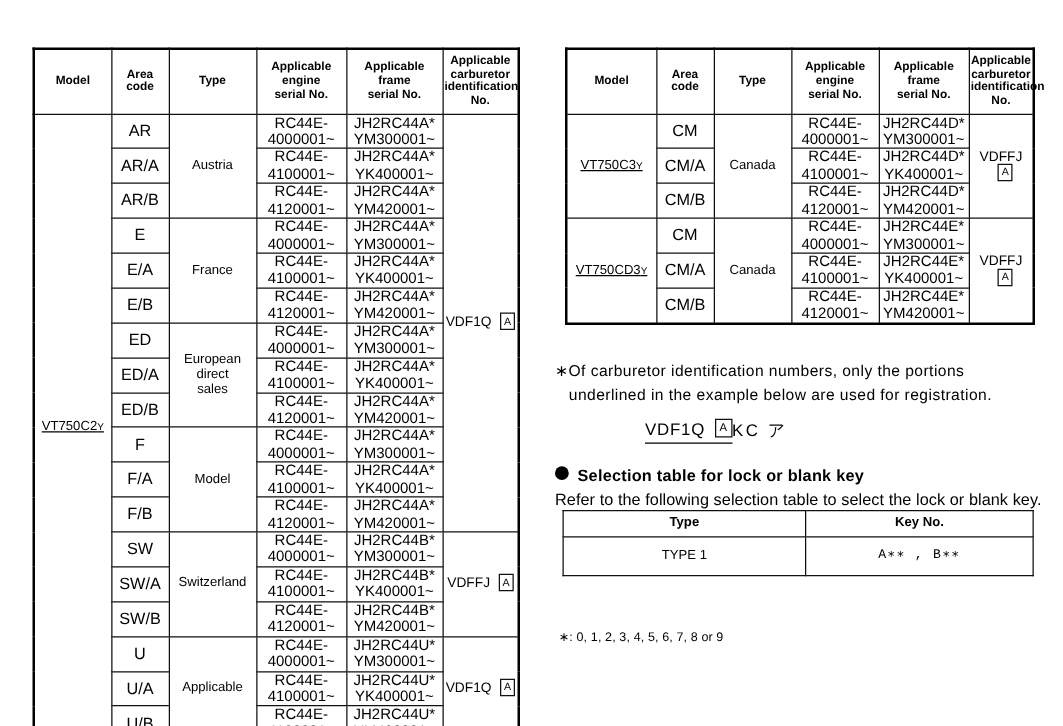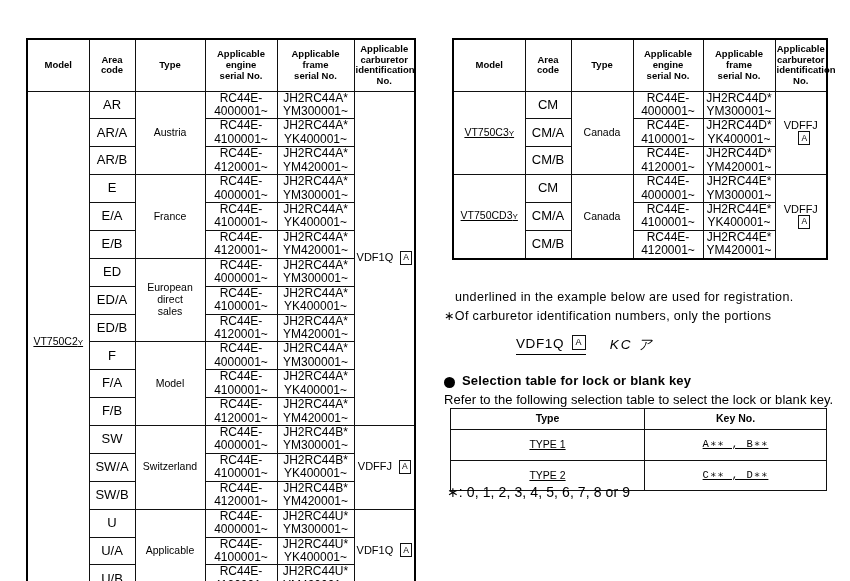--- a/index.html
+++ b/index.html
@@ -118,34 +118,33 @@
     padding-bottom: 3px;
     display: inline-flex;
     align-items: center;
   }
   .example-underlined .boxed {
     font-size: 9px;
     margin-left: 8px;
     padding: 2px 2.5px;
   }
   .example-tail {
-    margin-left: 24px;
+    margin-left: 0;
     letter-spacing: 2px;
-    font-style: italic;
   }
 
   
   .section-head {
     position: absolute;
     left: 444px;
     top: 373px;
     font-size: 13px;
     font-weight: bold;
     display: flex;
-    align-items: flex-end;
+    align-items: flex-start;
     letter-spacing: .2px;
   }
   .bullet-dot {
     width: 11px;
     height: 11px;
     border-radius: 50%;
     background: #000;
     display: inline-block;
     margin-right: 7px;
   }
@@ -165,33 +164,32 @@
     border: 1.6px solid #000;
   }
   #table-key th {
     font-size: 10.5px;
     font-weight: bold;
     padding: 4px 0;
   }
   #table-key td {
     font-size: 10.5px;
     padding: 9px 16px;
-    text-decoration: underline;
   }
   .key-no {
     font-family: "Liberation Mono", monospace;
     font-size: 10.5px;
     letter-spacing: 1px;
   }
 
   .foot-note {
     position: absolute;
     left: 447px;
-    top: 484px;
-    font-size: 14px;
+    top: 504px;
+    font-size: 10px;
     letter-spacing: .1px;
   }
 </style>
 </head>
 <body>
 
 <table class="spec-table" id="table-left">
   <colgroup>
     <col style="width:62px">
       <col style="width:46px">
@@ -431,22 +429,22 @@
         <td class="cell-1line">CM/B</td>
         <td class="cell-serial">RC44E-
 4120001~</td>
         <td class="cell-serial">JH2RC44E*
 YM420001~</td>
       </tr>
     </tbody>
 </table>
 
 <div class="note-block">
+  <div class="note-line">∗Of carburetor identification numbers, only the portions</div>
   <div class="note-line indent">underlined in the example below are used for registration.</div>
-  <div class="note-line">∗Of carburetor identification numbers, only the portions</div>
   <div class="example-row">
     <span class="example-underlined">
       <span>VDF1Q</span>
       <span class="boxed">A</span>
     </span>
     <span class="example-tail">KC ア</span>
   </div>
 </div>
 
 <div class="section-head">
@@ -464,20 +462,16 @@
     <tr>
       <th>Type</th>
       <th>Key No.</th>
     </tr>
   </thead>
   <tbody id="key-body">
       <tr>
         <td class="">TYPE 1</td>
         <td class="key-no">A∗∗  ,  B∗∗</td>
       </tr>
-      <tr>
-        <td class="">TYPE 2</td>
-        <td class="key-no">C∗∗  ,  D∗∗</td>
-      </tr>
     </tbody>
 </table>
 
 <div class="foot-note">∗: 0, 1, 2, 3, 4, 5, 6, 7, 8 or 9</div>
 
 </body></html>

